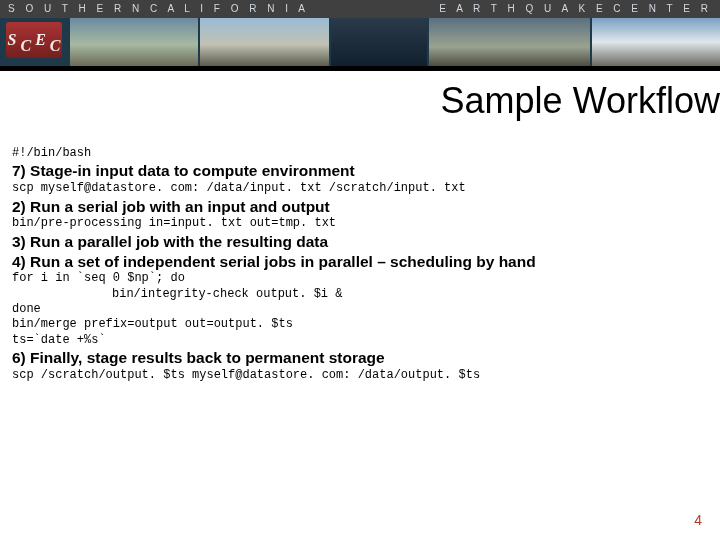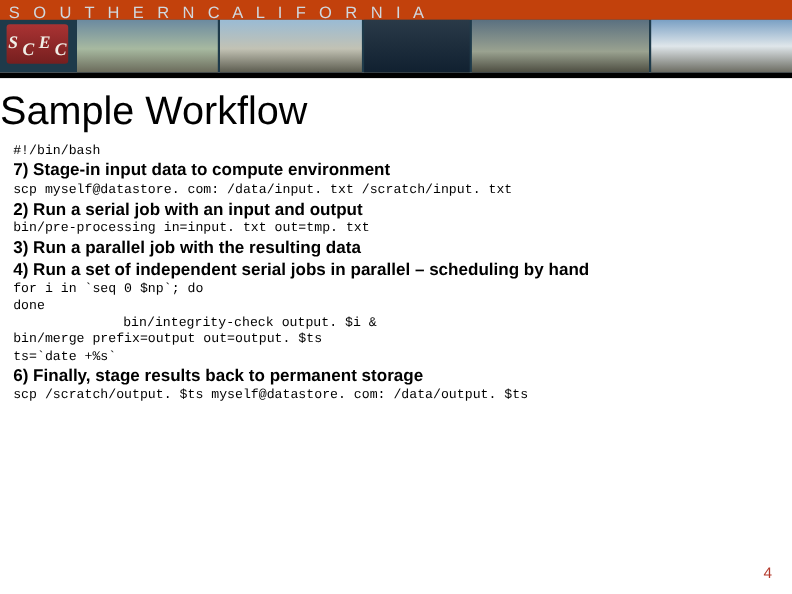--- a/index.html
+++ b/index.html
@@ -22,23 +22,23 @@
     width: 100%;
     height: 66px;
     background: #1e3a4a;
     position: relative;
     overflow: hidden;
   }
   .banner-top {
     position: absolute;
     top: 0; left: 0; right: 0;
     height: 18px;
-    background: #c2410c;
+    background: #404040;
     color: #d0d8df;
-    font-size: 15px;
+    font-size: 10px;
     letter-spacing: 4px;
     padding: 3px 8px 0 8px;
     box-sizing: border-box;
     white-space: nowrap;
     overflow: hidden;
   }
   .banner-top .left { float: left; }
   .banner-top .right { float: right; }
   .banner-logo {
     position: absolute;
@@ -82,23 +82,23 @@
   .p5 { background: linear-gradient(180deg,#7aa0c4 0%, #dfe6ea 50%, #6a6a60 100%); flex:2;}
   .banner-divider {
     position: absolute;
     left: 0; right: 0;
     top: 66px;
     height: 5px;
     background: #000;
   }
 
   .title {
-    text-align: left;
+    text-align: right;
     font: 400 36px Arial, Helvetica, sans-serif;
-    margin: 14px 0 8px 0;
+    margin: 14px 0 24px 0;
   }
 
   .body {
     padding: 0 12px 0 12px;
     font-size: 15.5px;
     line-height: 1.28;
   }
   .mono {
     font-family: "Courier New", Courier, monospace;
     font-size: 12px;
@@ -149,22 +149,22 @@
 
   <div class="body">
     <div class="mono">#!/bin/bash</div>
     <div class="step">7) Stage-in input data to compute environment</div>
     <div class="mono">scp myself@datastore. com: /data/input. txt /scratch/input. txt</div>
     <div class="step">2) Run a serial job with an input and output</div>
     <div class="mono">bin/pre-processing in=input. txt out=tmp. txt</div>
     <div class="step">3) Run a parallel job with the resulting data</div>
     <div class="step">4) Run a set of independent serial jobs in parallel – scheduling by hand</div>
     <div class="mono">for i in `seq 0 $np`; do</div>
+    <div class="mono indent">bin/integrity-check output. $i &amp;</div>
     <div class="mono">done</div>
-    <div class="mono indent">bin/integrity-check output. $i &amp;</div>
     <div class="mono">bin/merge prefix=output out=output. $ts</div>
     <div class="mono">ts=`date +%s`</div>
     <div class="step">6) Finally, stage results back to permanent storage</div>
     <div class="mono">scp /scratch/output. $ts myself@datastore. com: /data/output. $ts</div>
   </div>
 
   <div class="page-num">4</div>
 </div>
 
 </body></html>

